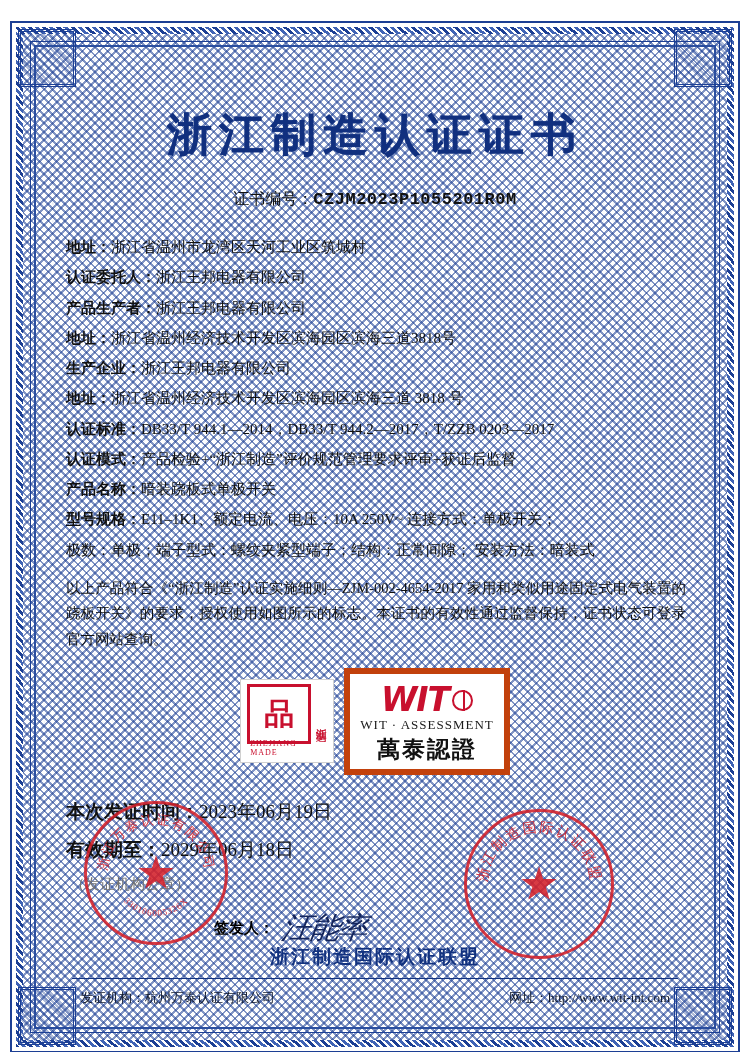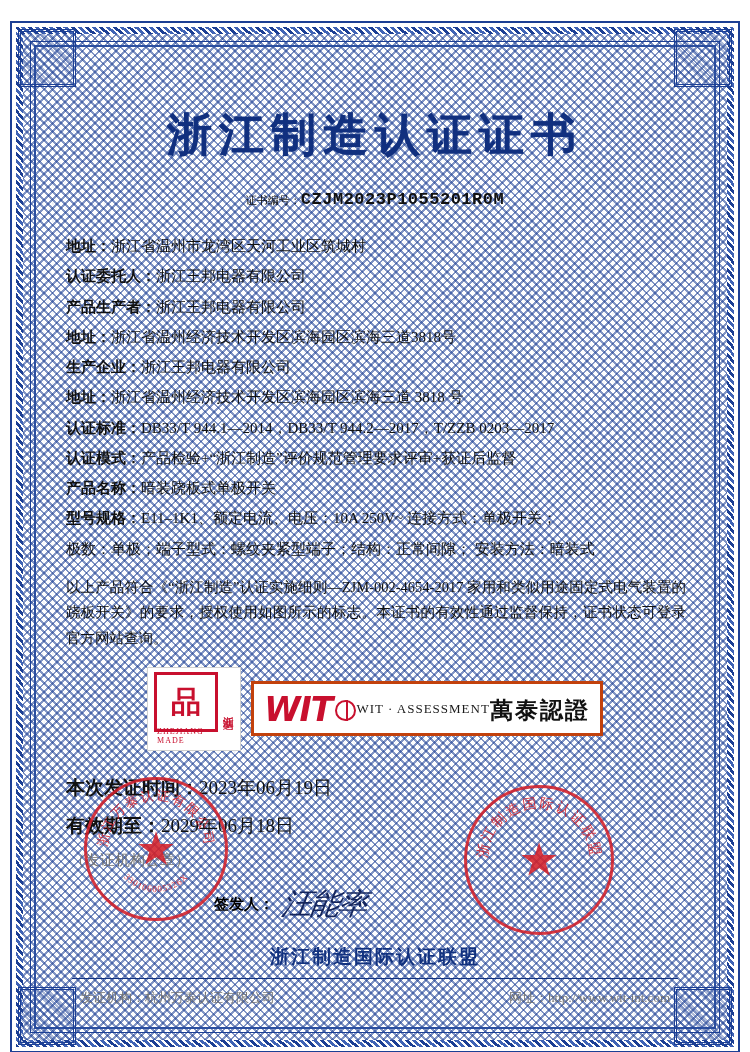--- a/index.html
+++ b/index.html
@@ -86,21 +86,21 @@
     text-shadow: 0 0 1px #11307f;
   }
   .cert-no {
     text-align: center;
     margin-top: 22px;
     font-size: 19px;
     color: #111111;
     font-weight: bold;
   }
   .cert-no .label {
-    font-size: 11px;
+    font-size: 16px;
     font-weight: normal;
   }
   .cert-no .value {
     font-family: Liberation Mono, monospace;
     font-size: 17px;
     letter-spacing: 0.5px;
   }
 
   .fields {
     margin: 26px 18px 0 22px;
@@ -170,23 +170,23 @@
     position: absolute;
     bottom: -16px; left: 0;
     font-size: 8px;
     letter-spacing: 1px;
     color: #c8102e;
   }
   .logo-zj-wrap { position: relative; padding-bottom: 14px; }
 
   .logo-wit {
     display: flex;
-    flex-direction: row;
+    flex-direction: column;
     align-items: center;
-    border: 3px solid #c2410c;
+    border: 6px solid #c2410c;
     padding: 6px 10px 4px 10px;
     background: #fff;
   }
   .logo-wit .top {
     display: flex; align-items: baseline;
   }
   .logo-wit .wit {
     font-family: "DejaVu Sans", sans-serif;
     font-size: 33px;
     font-weight: bold;
@@ -295,21 +295,21 @@
     margin-bottom: 8px;
   }
   .footer-rule {
     border-top: 1px solid #12327f;
     margin: 0 6px 10px 6px;
   }
   .footer-line {
     display: flex;
     justify-content: space-between;
     font-size: 13px;
-    color: #737373;
+    color: #0f172a;
     padding: 0 14px;
   }
   .footer-line .seg-label { font-weight: normal; }
   .footer-line .seg-value { font-family: "Liberation Serif", serif; }
 </style>
 </head>
 <body>
 
 <div class="page">
 

